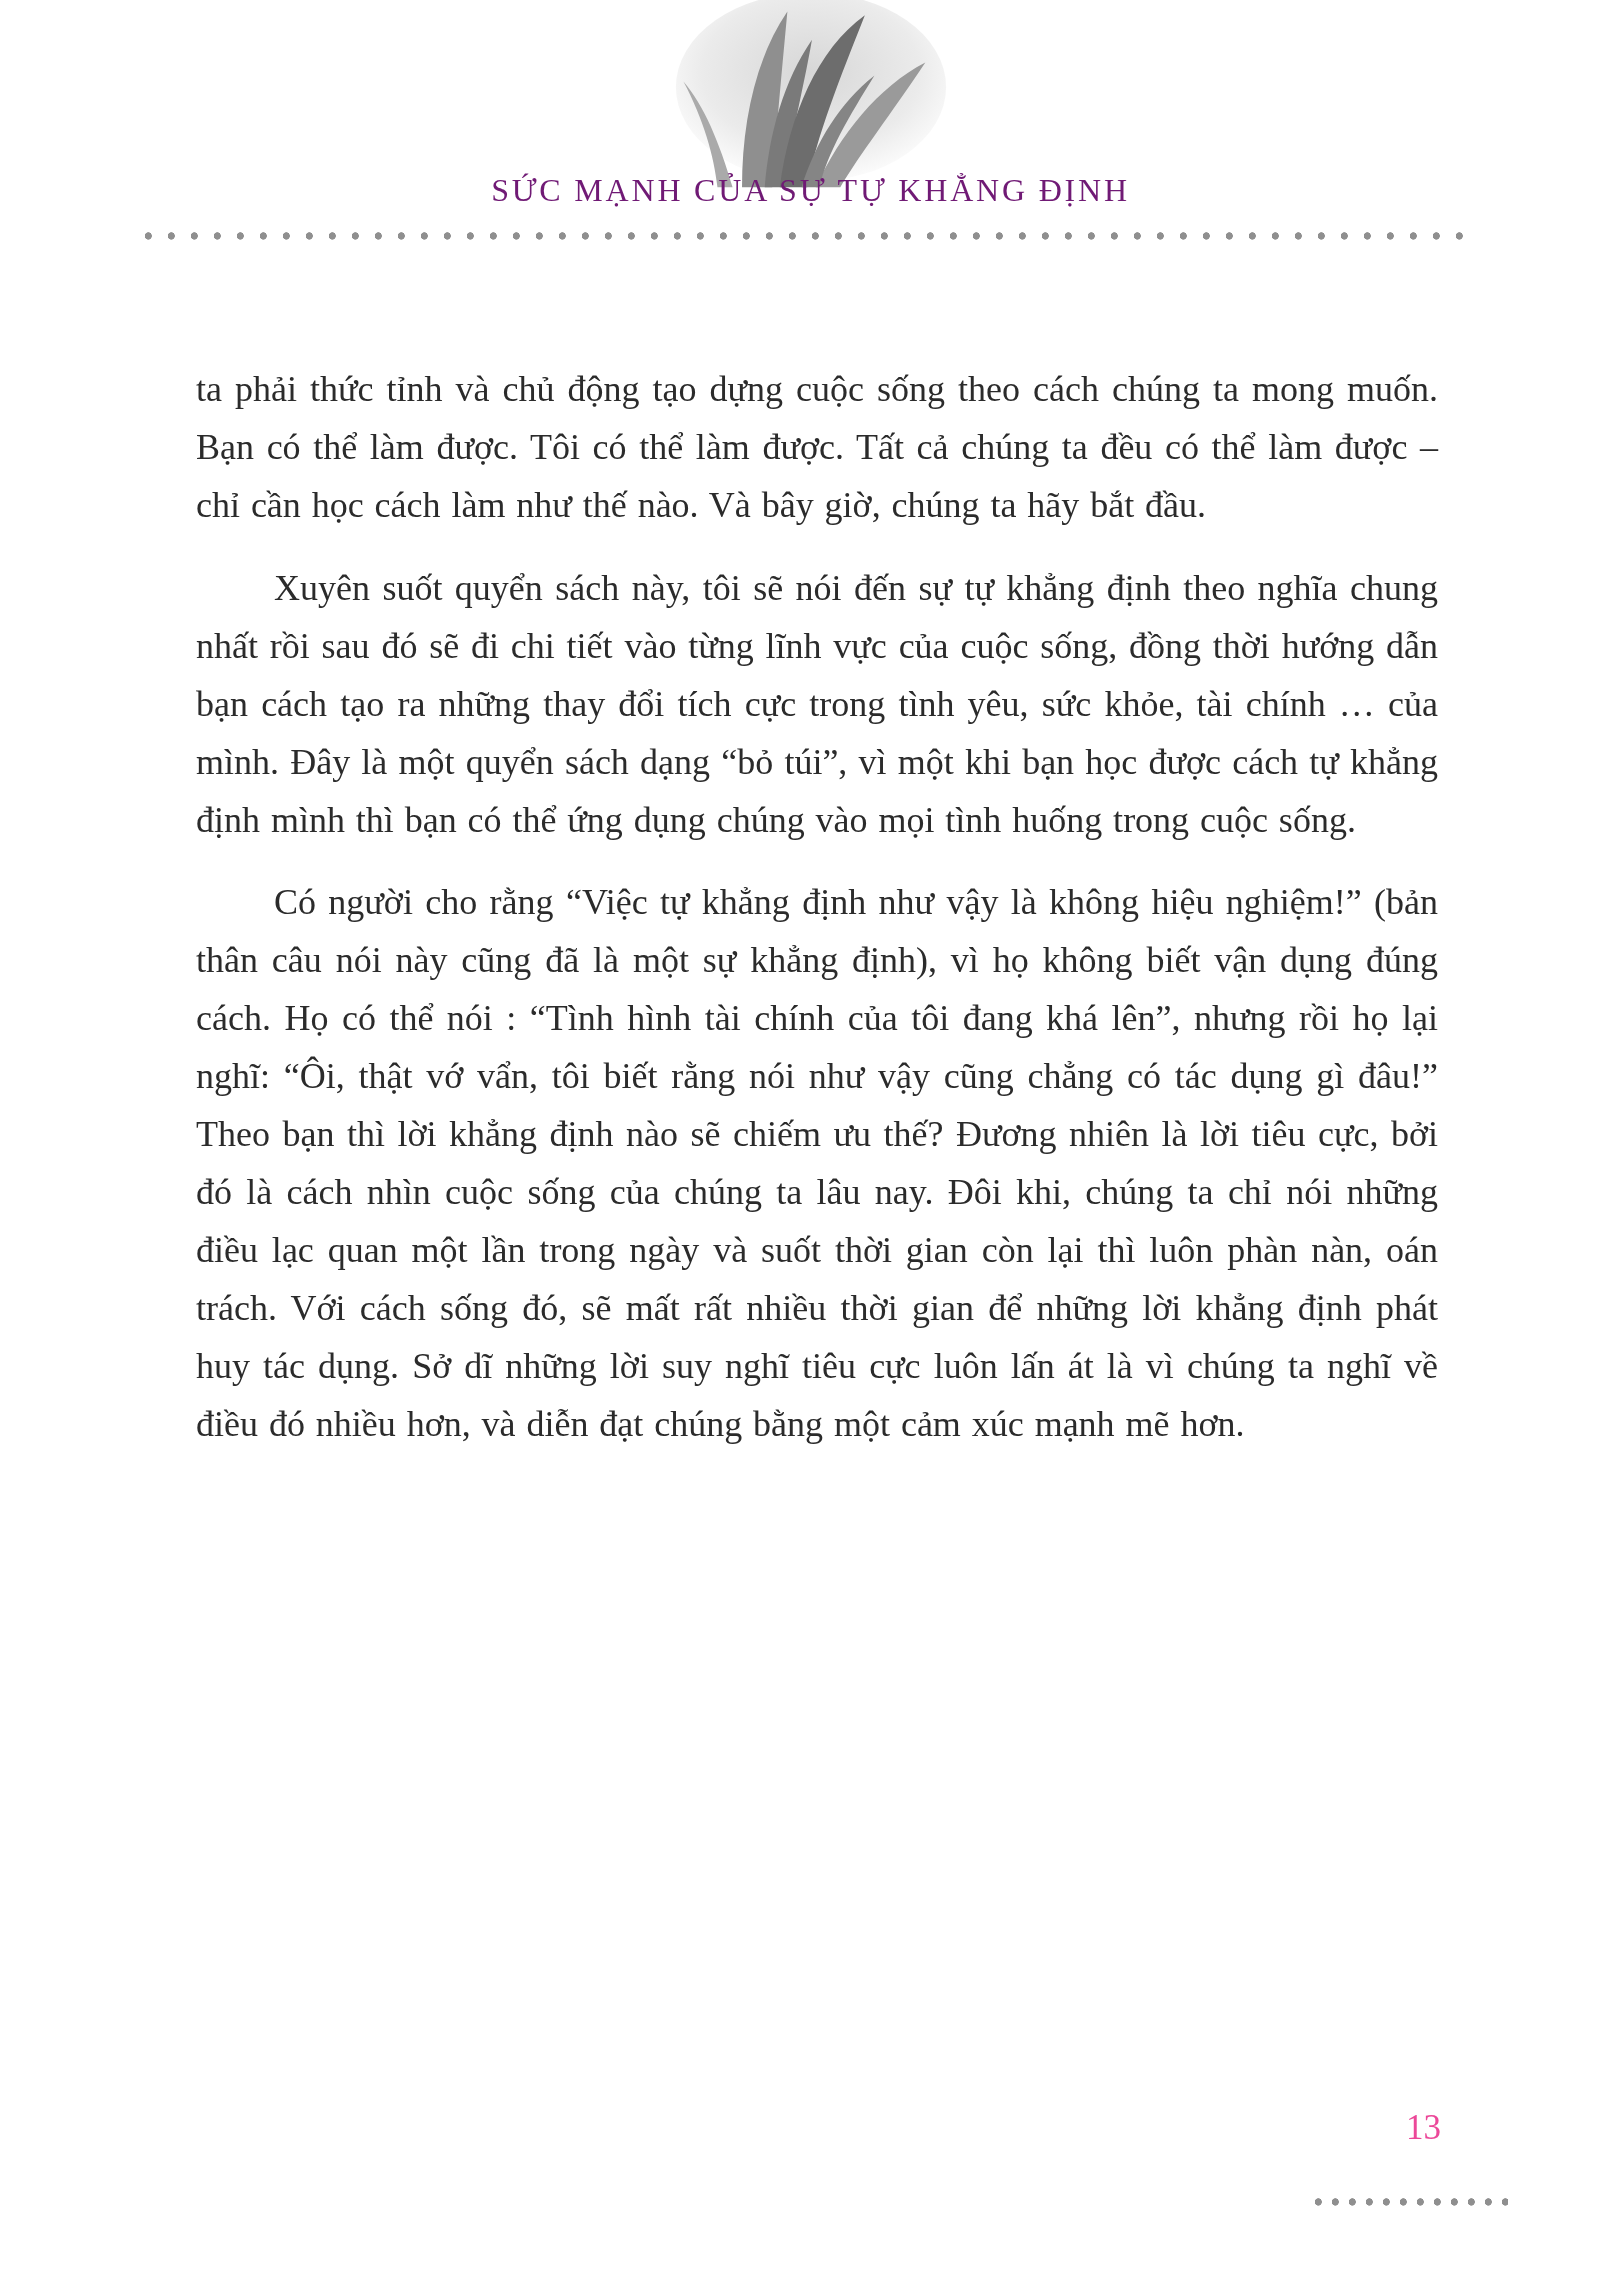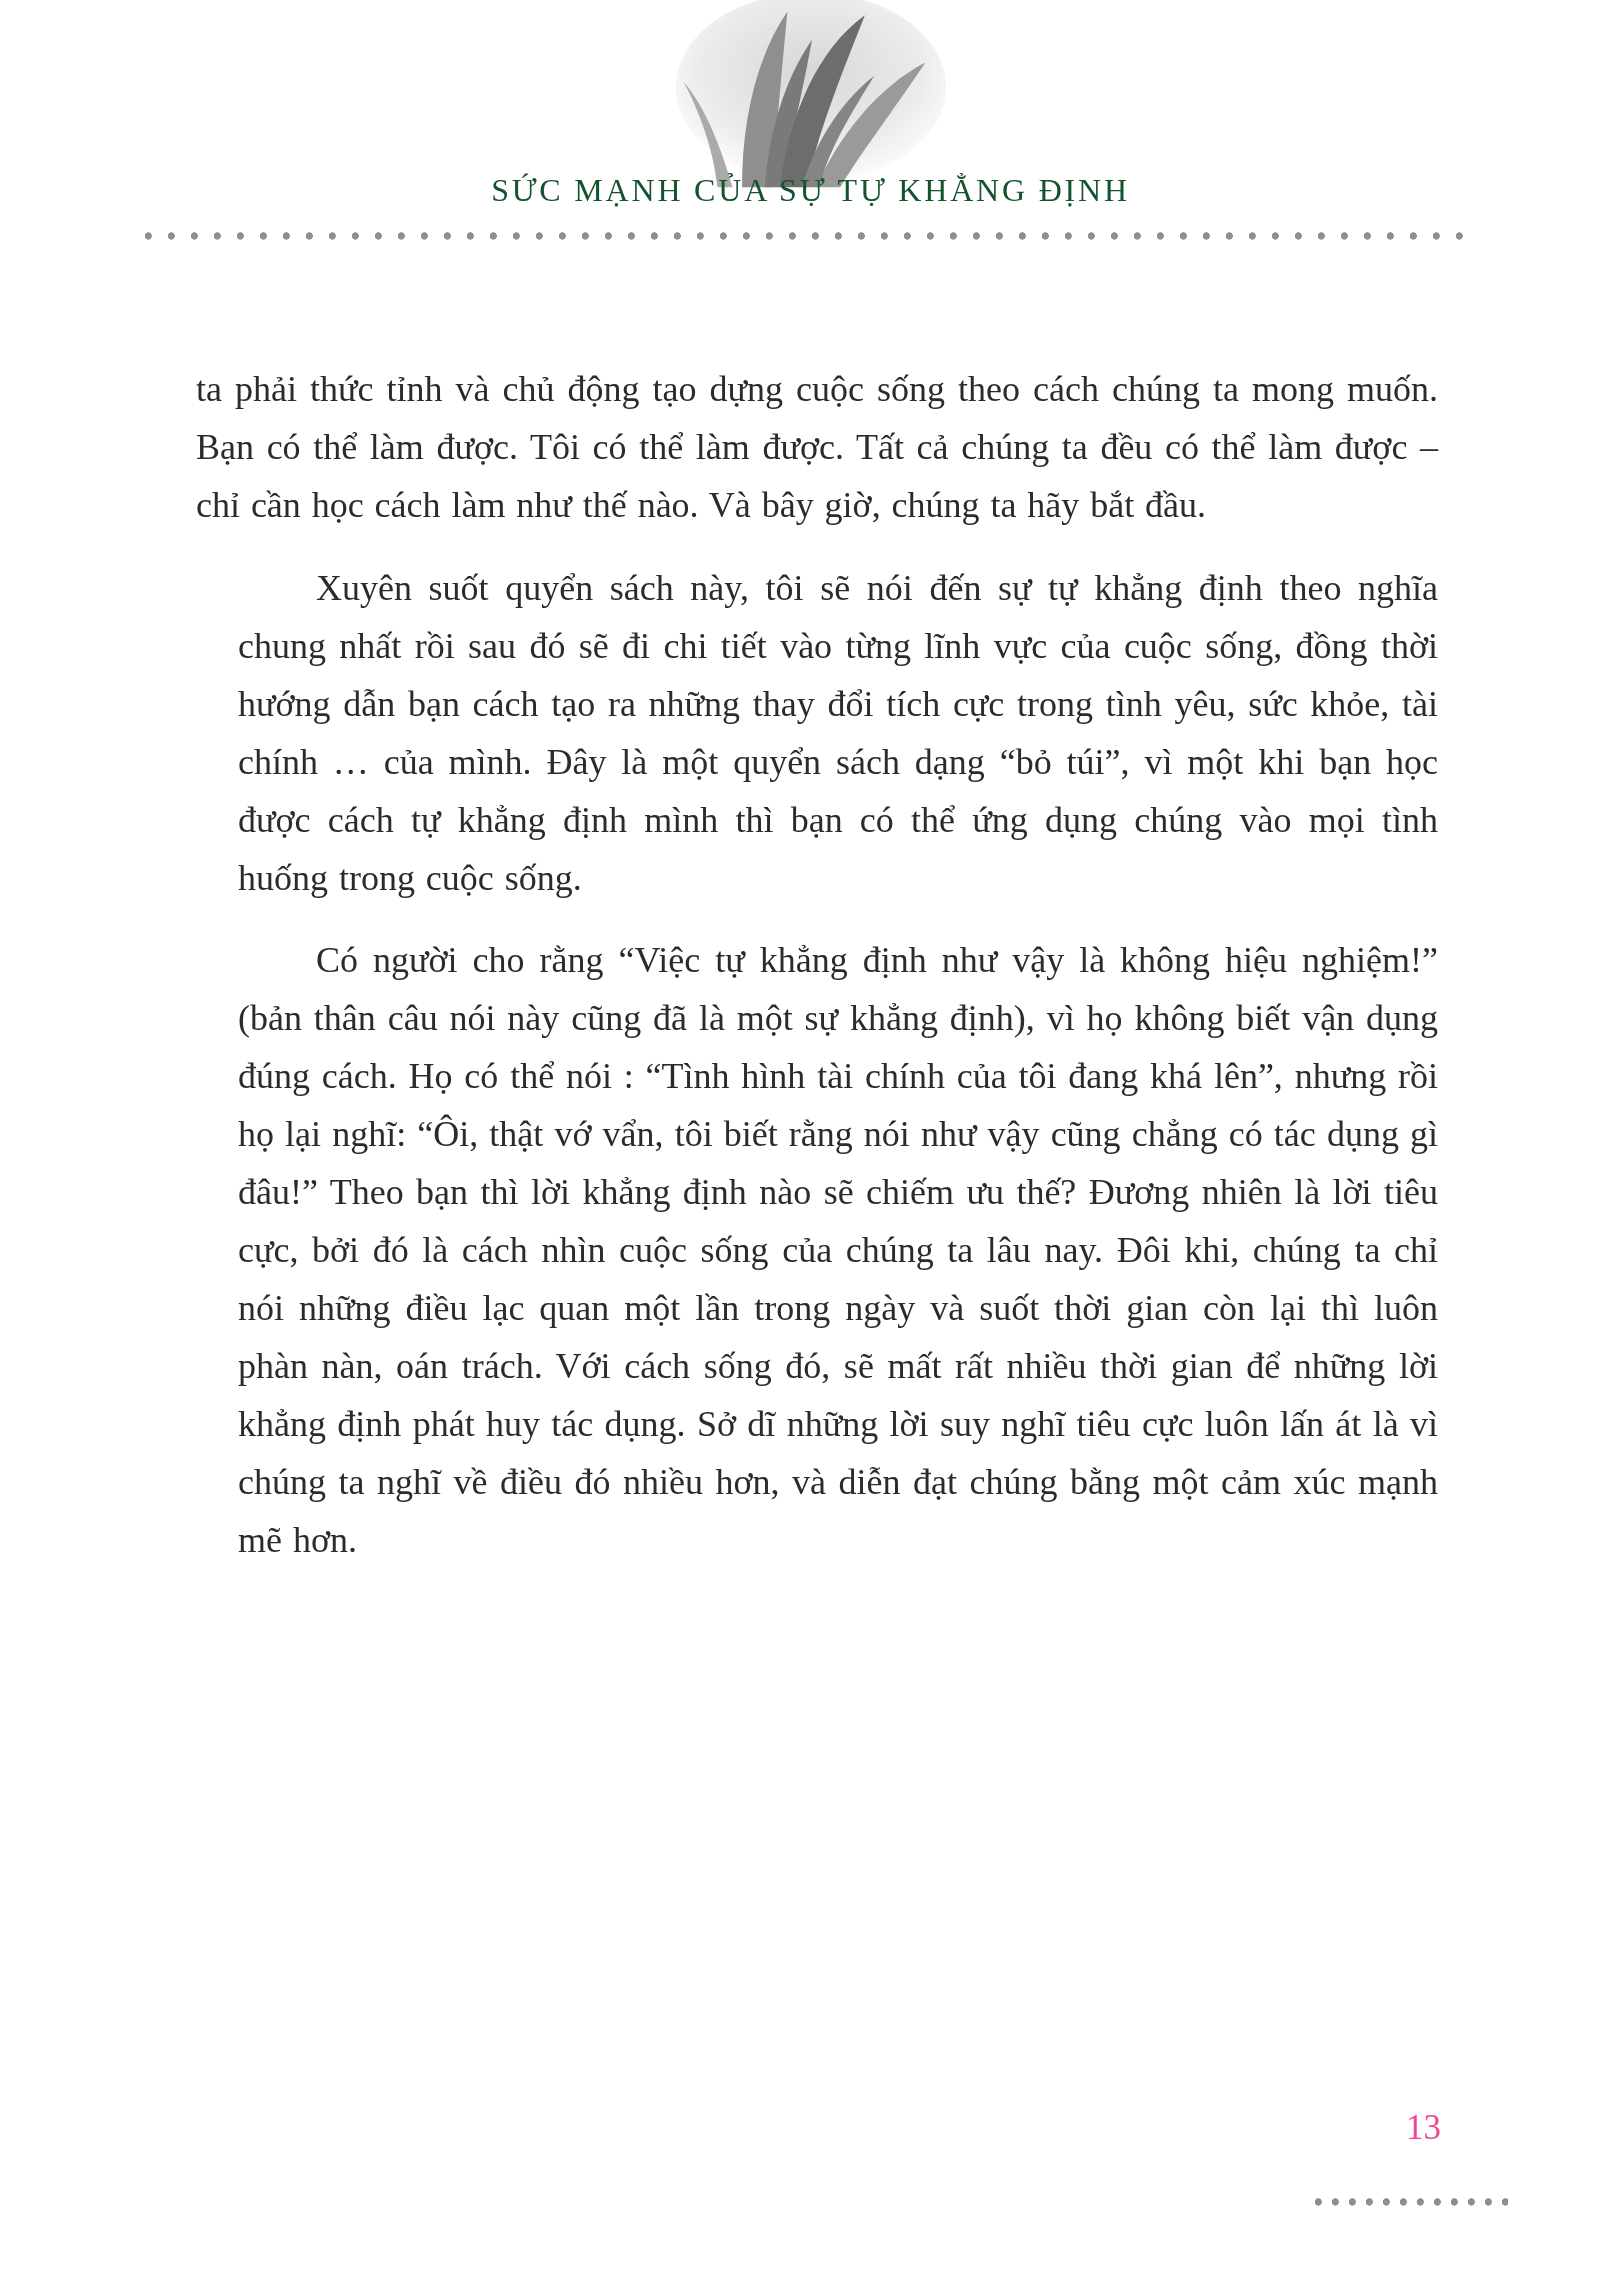--- a/index.html
+++ b/index.html
@@ -21,21 +21,21 @@
   }
 
   .chapter-title {
     position: absolute;
     top: 172px;
     left: 0;
     width: 100%;
     text-align: center;
     font-size: 32px;
     letter-spacing: 2.8px;
-    color: #14532d;
+    color: #701a75;
     font-weight: 400;
   }
 
   .dotted-rule {
     position: absolute;
     height: 9.5px;
     background-image: radial-gradient(circle at 4.3px 4.7px, #8f8f8f 3.2px, rgba(0,0,0,0) 3.8px);
     background-repeat: repeat-x;
   }
   .rule-top {
@@ -54,21 +54,21 @@
   .text-block {
     position: absolute;
     top: 360px;
     left: 196px;
     width: 1242px;
     font-size: 36px;
     line-height: 58px;
     text-align: justify;
     word-spacing: 1.9px;
   }
-  .para + .para { margin-top: 24.6px; margin-left: 42px; }
+  .para + .para { margin-top: 24.6px; }
   .para.indent { text-indent: 78px; }
   .italic { }
 
   .page-number {
     position: absolute;
     top: 2108px;
     right: 180px;
     font-size: 35px;
     color: #ec4899;
   }

